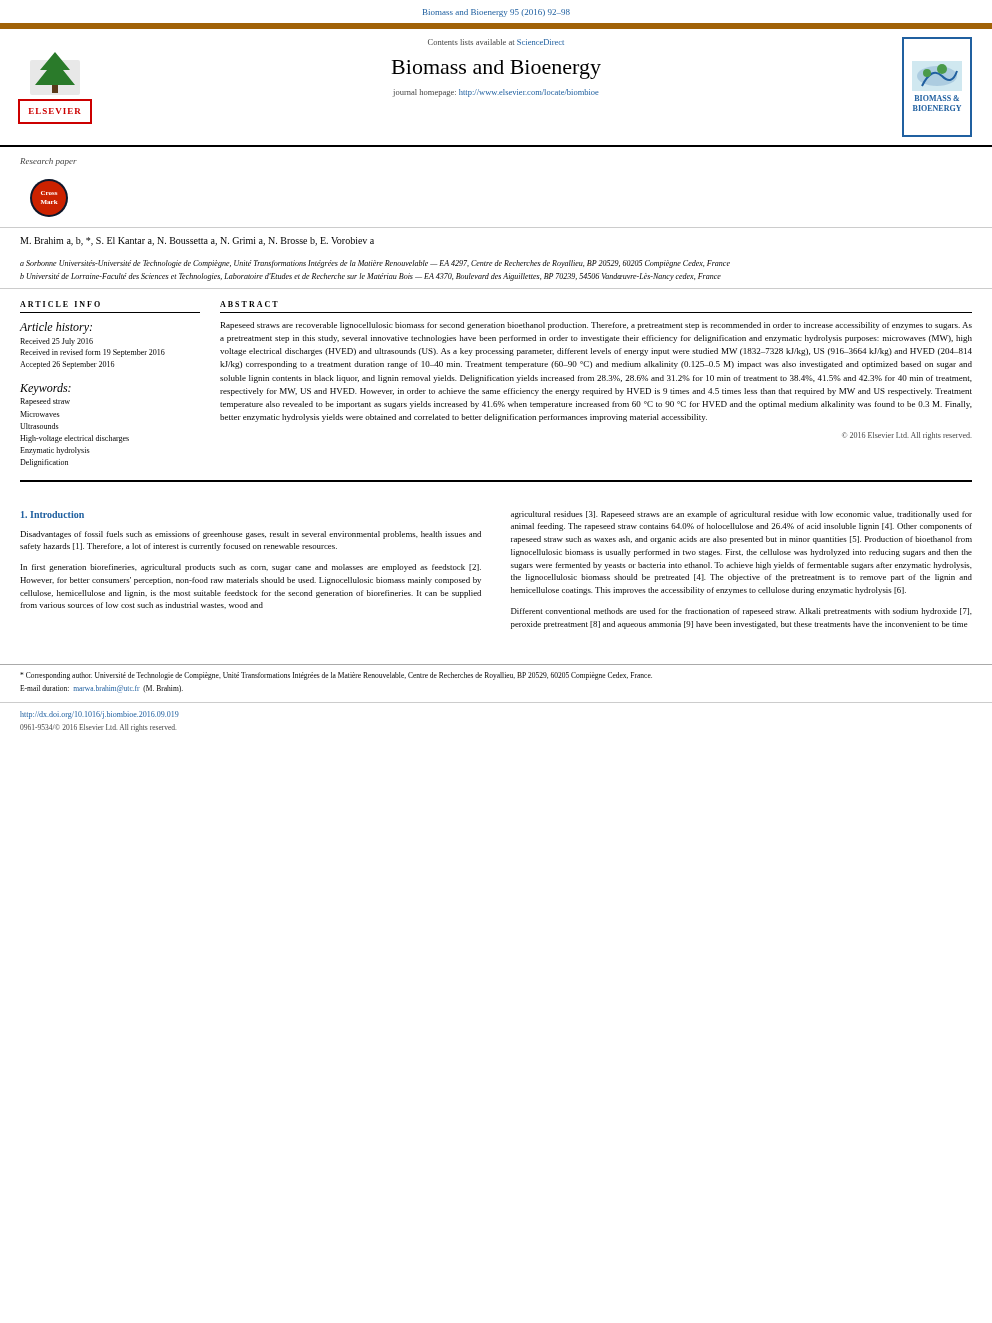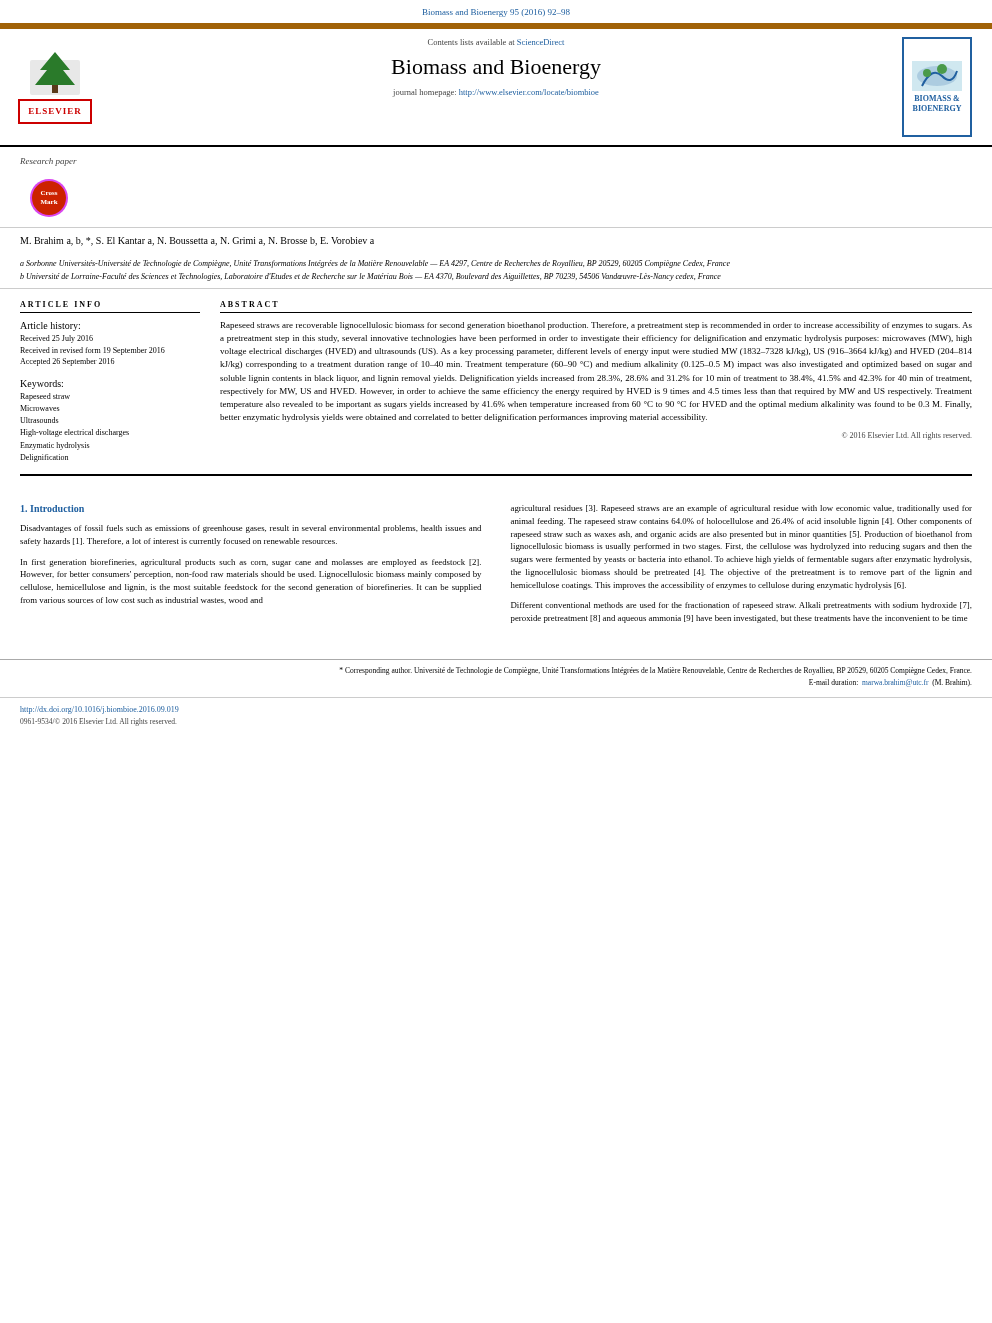--- a/index.html
+++ b/index.html
@@ -118,21 +118,21 @@
       width: 40px;
       height: 40px;
       flex-shrink: 0;
       margin-left: 10px;
       margin-top: 5px;
     }
     .crossmark-circle {
       width: 38px;
       height: 38px;
       border-radius: 50%;
-      background: #d946ef;
+      background: #0f172a;
       display: flex;
       align-items: center;
       justify-content: center;
       color: #fff;
       font-size: 10px;
       font-weight: bold;
       text-align: center;
     }
     
     .authors-section {
@@ -175,21 +175,22 @@
       border-bottom: 1px solid #000;
       padding-bottom: 2px;
       margin-bottom: 6px;
     }
     .article-info-block {
       font-size: 8px;
       color: #000;
       margin-bottom: 10px;
     }
     .info-label {
-      font-size: 10px;
+      font-style: italic;
+      font-size: 12px;
     }
     .info-date {
       font-size: 8px;
     }
     .keywords-section {
       margin-top: 6px;
     }
     .keyword-item {
       font-size: 8px;
       color: #000;
@@ -241,21 +242,20 @@
     }
     
     .footnote-section {
       padding: 6px 20px;
       border-top: 1px solid #aaa;
       font-size: 7.5px;
       color: #000;
     }
     .footnote-line {
       margin-bottom: 2px;
-      text-align: right;
     }
     .footer-links {
       padding: 6px 20px 4px;
       border-top: 1px solid #ccc;
       font-size: 8px;
       color: #2060a0;
     }
     .footer-doi {
       color: #2060a0;
     }

